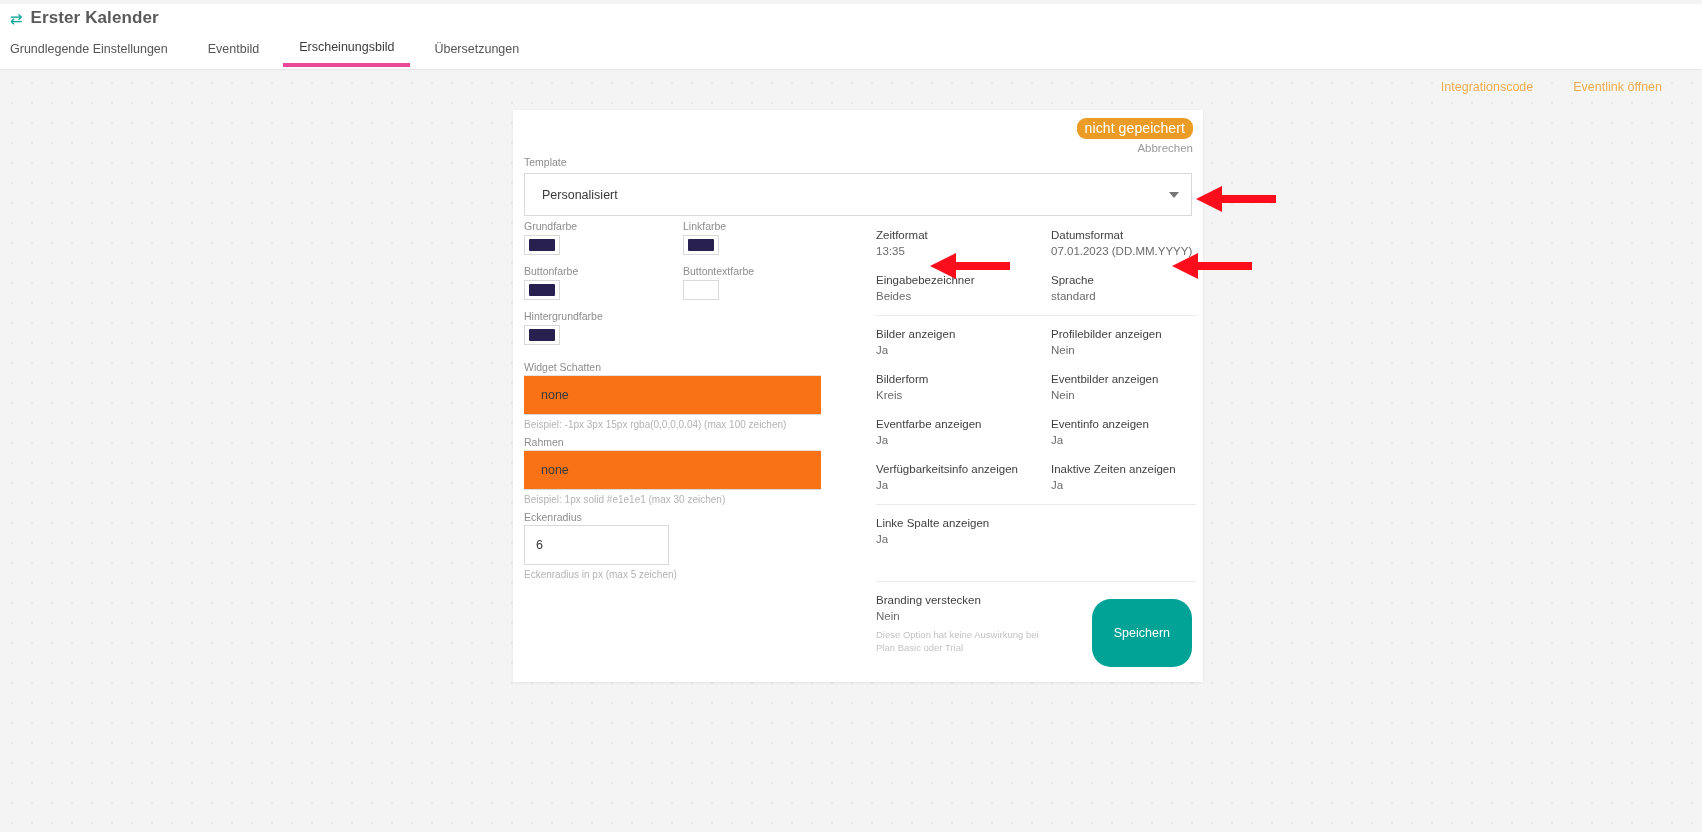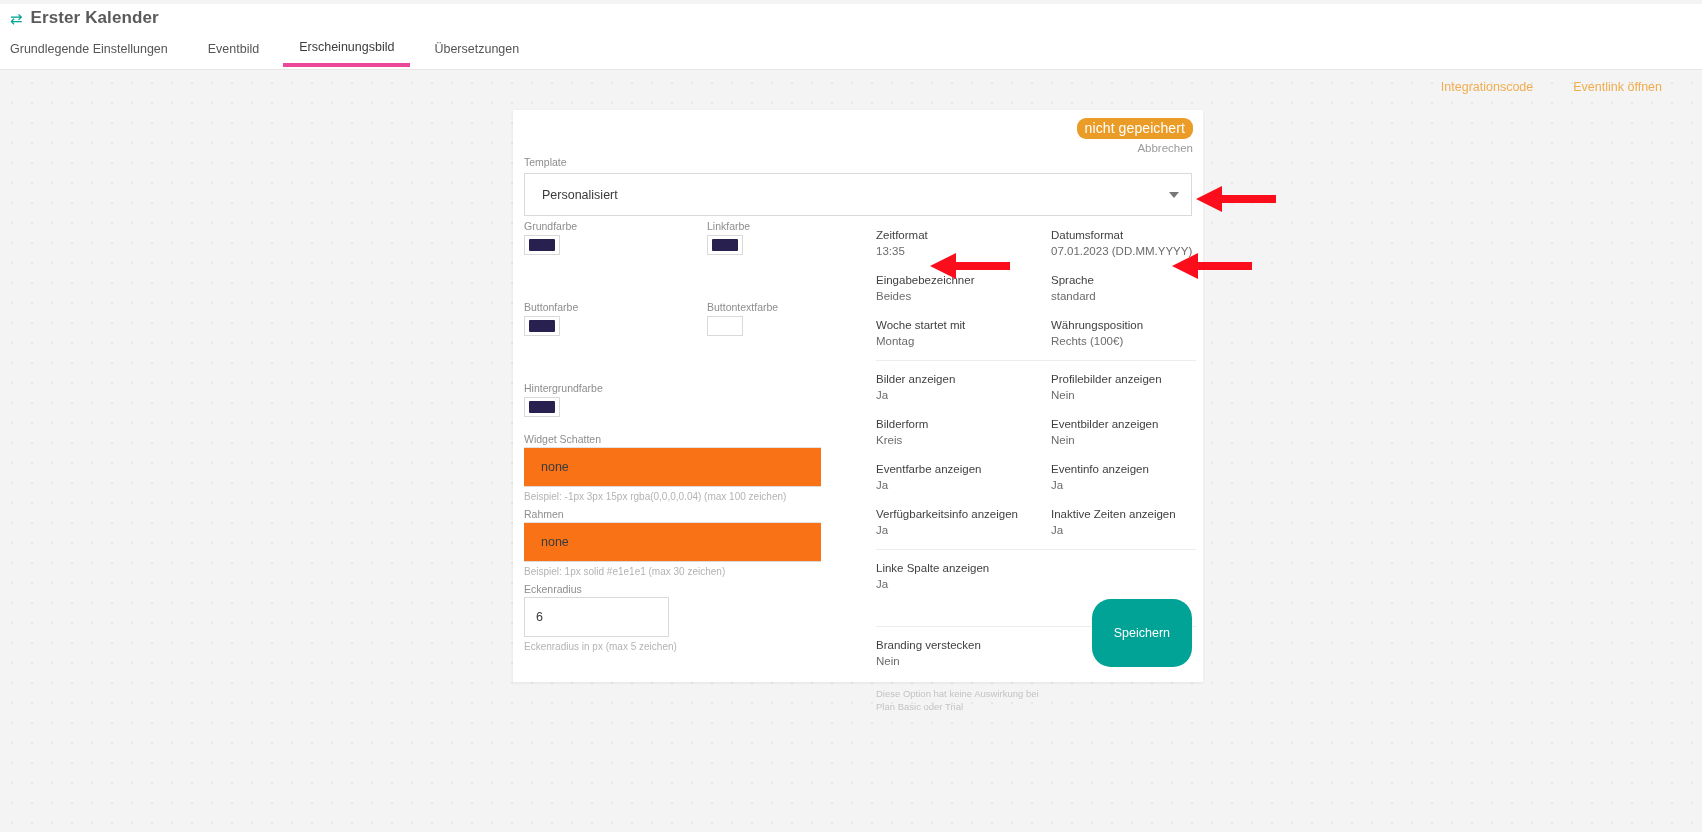--- a/index.html
+++ b/index.html
@@ -172,21 +172,20 @@
   .left-col {
     position: absolute;
     left: 11px; top: 110px;
     width: 335px;
   }
   .color-grid {
     display: grid;
     grid-template-columns: 147px 147px;
     column-gap: 12px;
     row-gap: 0;
-    gap: 36px;
   }
   .color-field { margin-bottom: 10px; }
   .color-field .field-label { display: block; margin-bottom: 3px; }
   .swatch-box {
     width: 36px; height: 20px;
     border: 1px solid #d9d9d9;
     background: #fff;
     display: flex;
     align-items: center;
     justify-content: center;
@@ -261,21 +260,21 @@
   }
   .setting-value {
     font-size: 11.5px;
     color: #6b6b6b;
     line-height: 1.35;
   }
   .setting-note {
     font-size: 9.5px;
     color: #c3c3c3;
     line-height: 1.35;
-    margin-top: 19px;
+    margin-top: 5px;
   }
 
   .btn-save {
     position: absolute;
     right: 11px; bottom: 15px;
     background: #00a396;
     color: #ffffff;
     font-size: 12.5px;
     padding: 27px 22px;
     border: none;
@@ -401,30 +400,20 @@
       <div class="setting-row">
         <div class="setting-item">
           <div class="setting-name">Eingabebezeichner</div>
           <div class="setting-value">Beides</div>
         </div>
         <div class="setting-item">
           <div class="setting-name">Sprache</div>
           <div class="setting-value">standard</div>
         </div>
       </div>
-      <div class="setting-row">
-        <div class="setting-item">
-          <div class="setting-name">Woche startet mit</div>
-          <div class="setting-value">Montag</div>
-        </div>
-        <div class="setting-item">
-          <div class="setting-name">Währungsposition</div>
-          <div class="setting-value">Rechts (100€)</div>
-        </div>
-      </div>
     </div>
 
     <div class="settings-group">
       <div class="setting-row">
         <div class="setting-item">
           <div class="setting-name">Bilder anzeigen</div>
           <div class="setting-value">Ja</div>
         </div>
         <div class="setting-item">
           <div class="setting-name">Profilebilder anzeigen</div>

